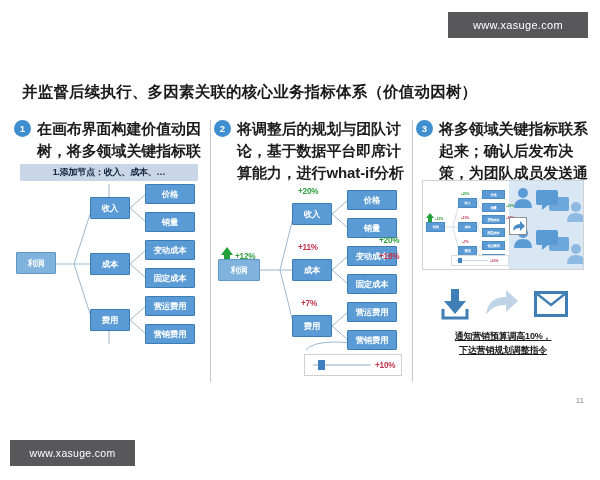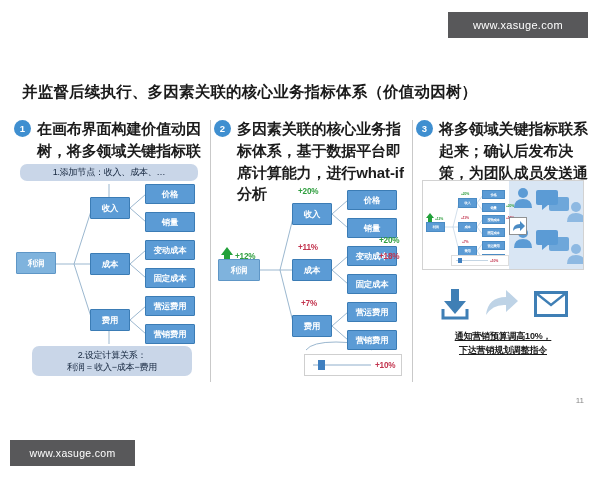--- a/index.html
+++ b/index.html
@@ -47,23 +47,23 @@
   .tree{position:relative;}
   .node{
     position:absolute;background:#5b9bd5;border:1px solid #3b7cb5;
     color:#ffffff;font-size:8.4px;font-weight:bold;
     display:flex;align-items:center;justify-content:center;
     border-radius:1px;box-sizing:border-box;letter-spacing:-.2px;
   }
   .node.pale{background:#7fb3dd;border-color:#5e96c6;}
   .banner{
     position:absolute;background:#c9d6e8;color:#12233b;
-    font-size:9px;font-weight:normal;text-align:center;
+    font-size:9px;font-weight:bold;text-align:center;
     display:flex;align-items:center;justify-content:center;
-    flex-direction:column;line-height:1.35;border-radius:7px;
+    flex-direction:column;line-height:1.35;border-radius:1px;
     letter-spacing:-.2px;box-sizing:border-box;
   }
   svg.links{position:absolute;left:0;top:0;overflow:visible;}
   .pct{
     position:absolute;font-size:8.2px;font-weight:bold;white-space:nowrap;
     letter-spacing:-.2px;
   }
   .pct.up{color:#2e9e3e;}
   .pct.dn{color:#c2334d;}
   .arrow-up{position:absolute;}
@@ -152,30 +152,26 @@
       <div class="node" style="left:76px;top:125px;width:40px;height:22px;">费用</div>
 
       <div class="node" style="left:131px;top:0px;width:50px;height:20px;">价格</div>
       <div class="node" style="left:131px;top:28px;width:50px;height:20px;">销量</div>
       <div class="node" style="left:131px;top:56px;width:50px;height:20px;">变动成本</div>
       <div class="node" style="left:131px;top:84px;width:50px;height:20px;">固定成本</div>
       <div class="node" style="left:131px;top:112px;width:50px;height:20px;">营运费用</div>
       <div class="node" style="left:131px;top:140px;width:50px;height:20px;">营销费用</div>
     </div>
 
-    <div class="banner" style="left:18px;top:228px;width:160px;height:30px;">
-      <span>2.设定计算关系：</span>
-      <span>利润 = 收入−成本−费用</span>
-    </div>
   </div>
 
   <div class="panel p2">
     <div class="step-head">
       <div class="step-num">2</div>
-      <div class="step-text">多因素关联的核心业务指标体系，基于数据平台即席计算能力，进行what-if分析</div>
+      <div class="step-text">将调整后的规划与团队讨论，基于数据平台即席计算能力，进行what-if分析</div>
     </div>
 
     <div class="tree" style="position:absolute;left:0;top:72px;width:196px;height:160px;">
       <svg class="links" width="196" height="160">
         <g stroke="#9bb7cf" stroke-width="1" fill="none">
           <path d="M46,80 L66,80"></path>
           <path d="M66,80 L80,24"></path>
           <path d="M66,80 L80,80"></path>
           <path d="M66,80 L80,136"></path>
           <path d="M118,24 L134,10"></path>

